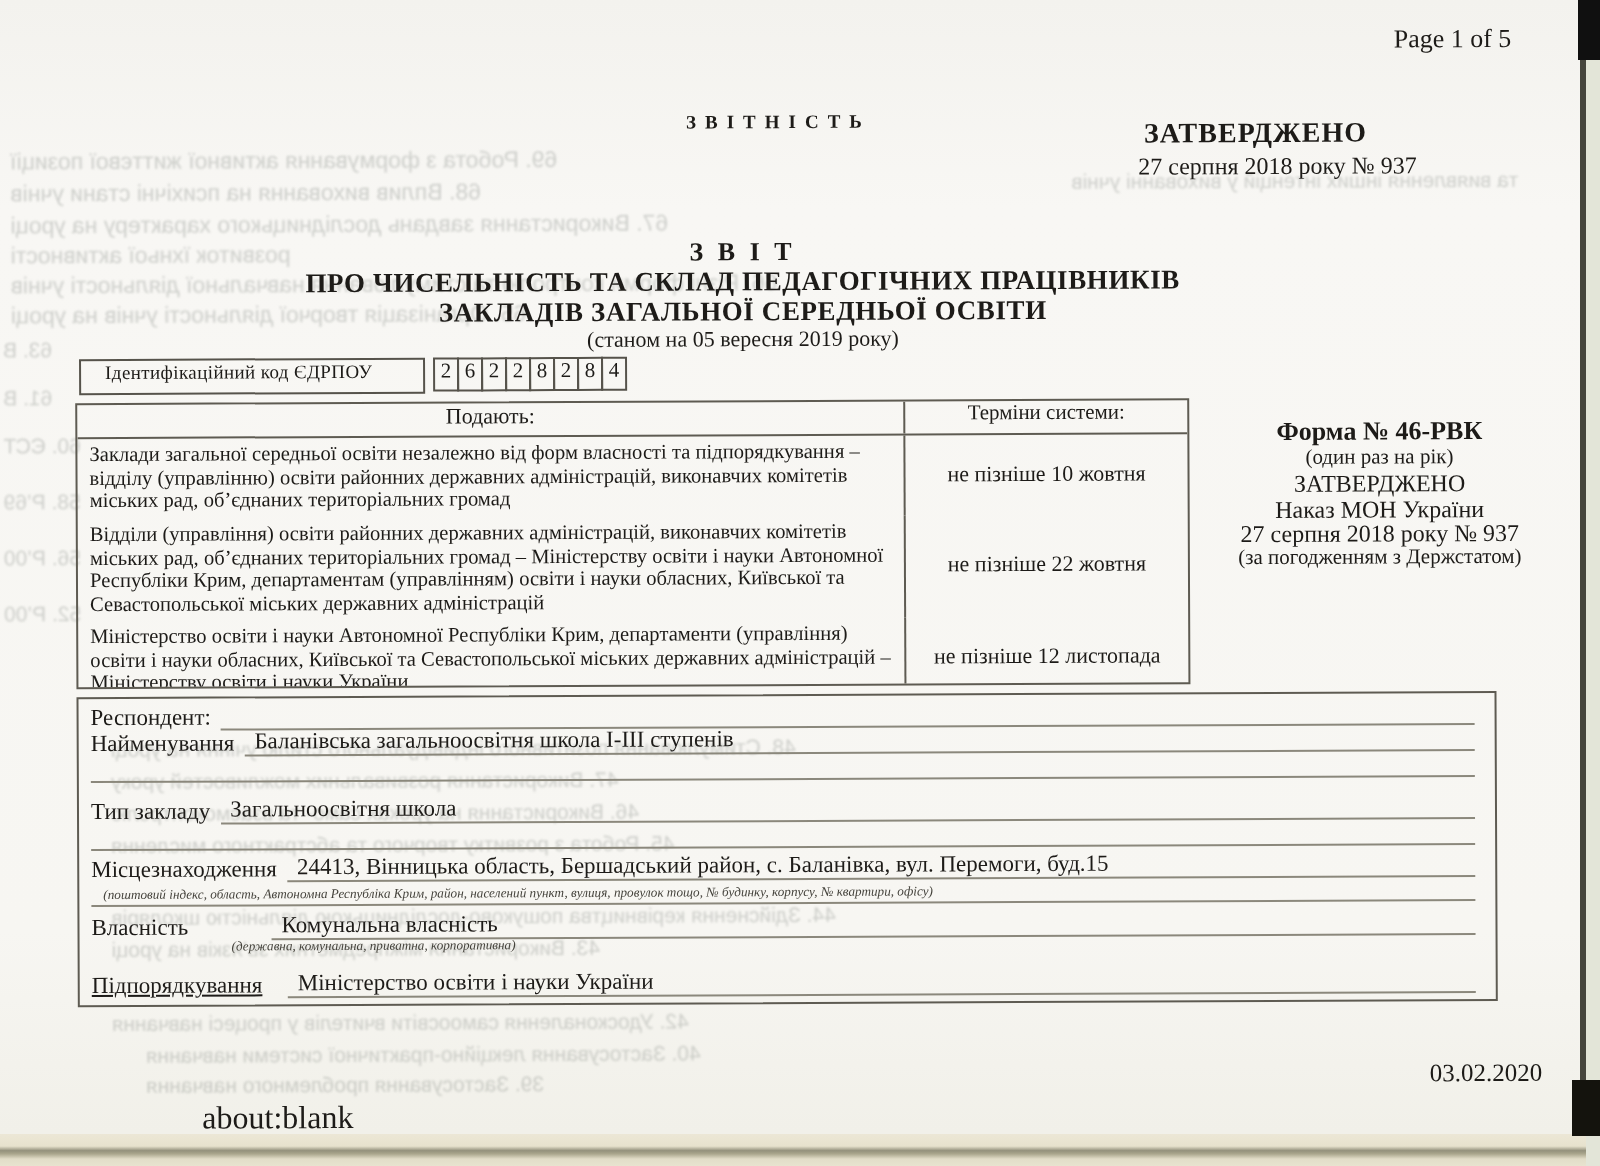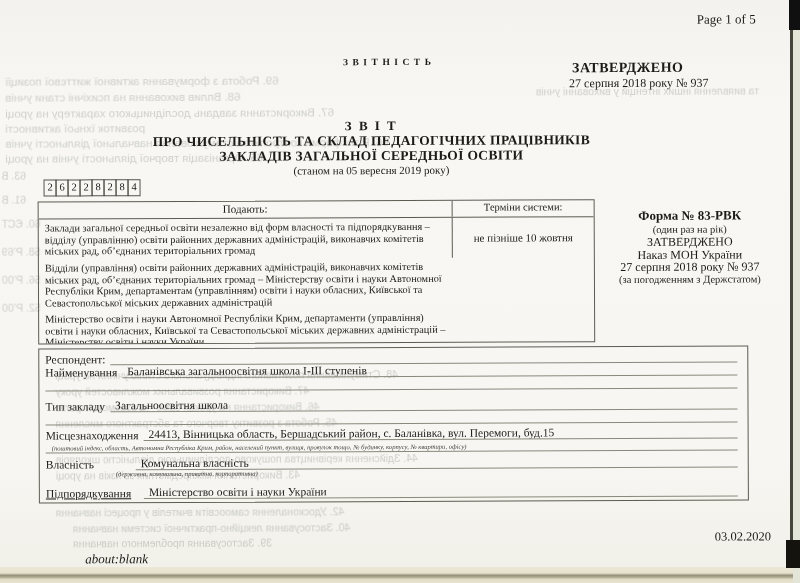--- a/index.html
+++ b/index.html
@@ -86,21 +86,21 @@
   .rrow .lab { white-space:nowrap; margin-right:5px; }
   .rrow .val { flex:1; border-bottom:1px solid #8b887c; padding:0 0 0 5px; white-space:nowrap; overflow:hidden; }
   .rline { position:absolute; left:6px; right:10px; border-bottom:1px solid #8b887c; height:0; }
   .rcap { position:absolute; font-size:6.6px; font-style:italic; color:#45433c; white-space:nowrap; }
   .r1 { top:2px; } .r2 { top:15px; } .l3 { top:41px; } .r4 { top:49px; } .l5 { top:75px; }
   .r6 { top:78px; } .c7 { top:95px; left:12px; } .l7 { top:103px; }
   .r8 { top:107px; } .r8 .lab { width:85px; } .c8 { top:121px; left:76px; }
   .r9 { top:136px; } .r9 .lab { width:93px;text-decoration:underline; }
 
   .print-date { position:absolute; top:531px; left:688px; width:82px; text-align:right; font-size:12.5px; }
-  .print-url { position:absolute; top:550px; left:84px; font-size:13px;font-style:italic; }
+  .print-url { position:absolute; top:550px; left:100px; font-size:16px; }
 </style>
 </head>
 <body>
 
 <div class="screen">
   <div class="paper">
 
     <div class="bleed">
       <div class="bt">69. Робота з формування активної життєвої позиції</div>
       <div class="bt">68. Вплив виховання на психічні стани учнів</div>
@@ -138,20 +138,21 @@
       </div>
 
       <div class="title-block">
         <div class="t1">З В І Т</div>
         <div class="t2">ПРО ЧИСЕЛЬНІСТЬ ТА СКЛАД ПЕДАГОГІЧНИХ ПРАЦІВНИКІВ</div>
         <div class="t3">ЗАКЛАДІВ ЗАГАЛЬНОЇ СЕРЕДНЬОЇ ОСВІТИ</div>
         <div class="t4">(станом на 05 вересня 2019 року)</div>
       </div>
 
       <div class="edrpou">
+        <div class="label-box">Ідентифікаційний код ЄДРПОУ</div>
         <div class="cells">
           <div class="cell">2</div>
           <div class="cell">6</div>
           <div class="cell">2</div>
           <div class="cell">2</div>
           <div class="cell">8</div>
           <div class="cell">2</div>
           <div class="cell">8</div>
           <div class="cell">4</div>
         </div>
@@ -161,28 +162,30 @@
         <div class="hdr">
           <div class="c1">Подають:</div>
           <div class="c2">Терміни системи:</div>
         </div>
         <div class="row">
           <div class="who">Заклади загальної середньої освіти незалежно від форм власності та підпорядкування – відділу (управлінню) освіти районних державних адміністрацій, виконавчих комітетів міських рад, об’єднаних територіальних громад</div>
           <div class="deadline">не пізніше 10 жовтня</div>
         </div>
         <div class="row">
           <div class="who">Відділи (управління) освіти районних державних адміністрацій, виконавчих комітетів міських рад, об’єднаних територіальних громад – Міністерству освіти і науки Автономної Республіки Крим, департаментам (управлінням) освіти і науки обласних, Київської та Севастопольської міських державних адміністрацій</div>
+          <div class="deadline">не пізніше 22 жовтня</div>
         </div>
         <div class="row">
           <div class="who">Міністерство освіти і науки Автономної Республіки Крим, департаменти (управління) освіти і науки обласних, Київської та Севастопольської міських державних адміністрацій – Міністерству освіти і науки України</div>
+          <div class="deadline">не пізніше 12 листопада</div>
         </div>
       </div>
 
       <div class="form-block">
-        <div class="f1">Форма № 83-РВК</div>
+        <div class="f1">Форма № 46-РВК</div>
         <div class="f2">(один раз на рік)</div>
         <div class="f3">ЗАТВЕРДЖЕНО</div>
         <div class="f4">Наказ МОН України</div>
         <div class="f5">27 серпня 2018 року № 937</div>
         <div class="f6">(за погодженням з Держстатом)</div>
       </div>
 
       <div class="resp-box">
         <div class="rrow r1">
           <span class="lab">Респондент:</span>

